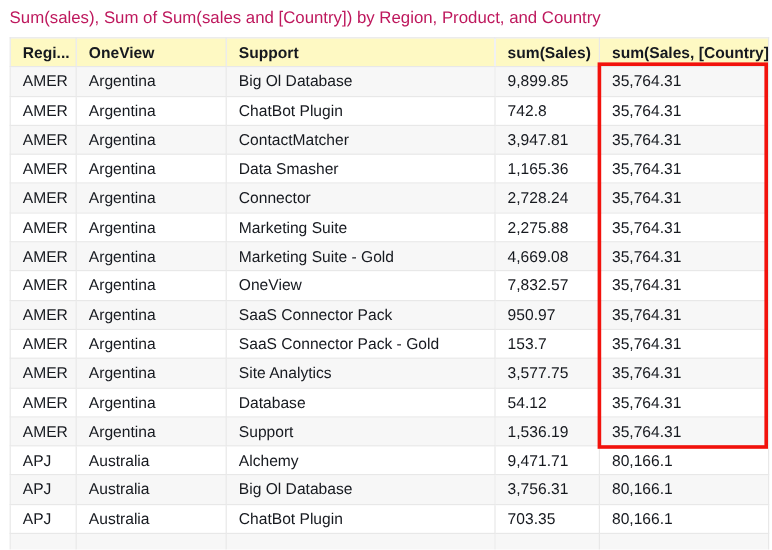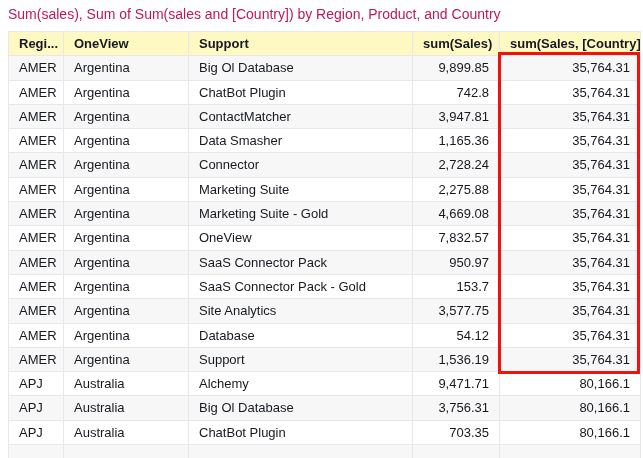--- a/index.html
+++ b/index.html
@@ -40,21 +40,21 @@
     text-align: left;
     font-weight: 400;
     white-space: nowrap;
     overflow: hidden;
   }
   thead th {
     font-weight: 700;
     height: 24px;
     background: #fef9c3;
   }
-  .num { text-align: right; }
+  .num { text-align: left; }
   tbody tr:nth-child(odd) td { background: #f7f7f7; }
   tbody tr:nth-child(even) td { background: #ffffff; }
   .highlight-box {
     position: absolute;
     left: 498px; top: 52px;
     width: 142px; height: 322px;
     border: 3px solid #f2120c;
     pointer-events: none;
     z-index: 5;
   }

